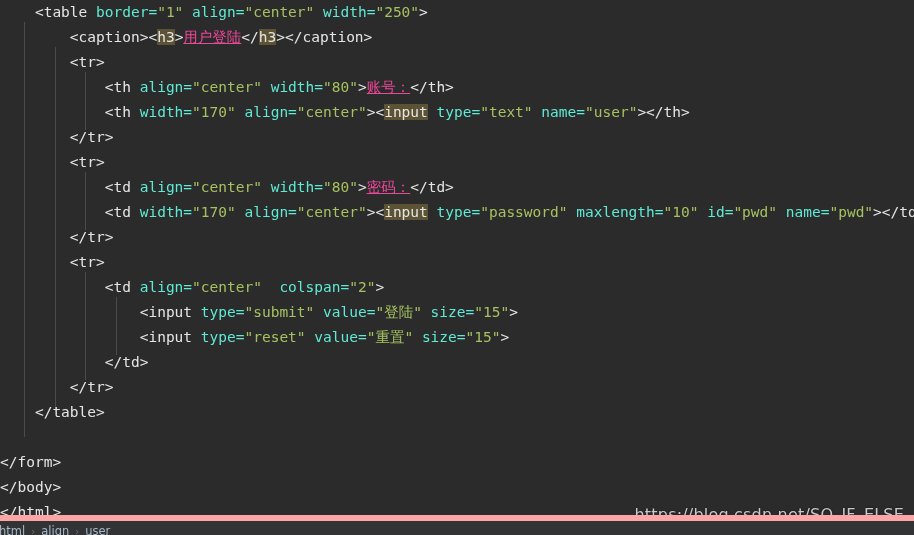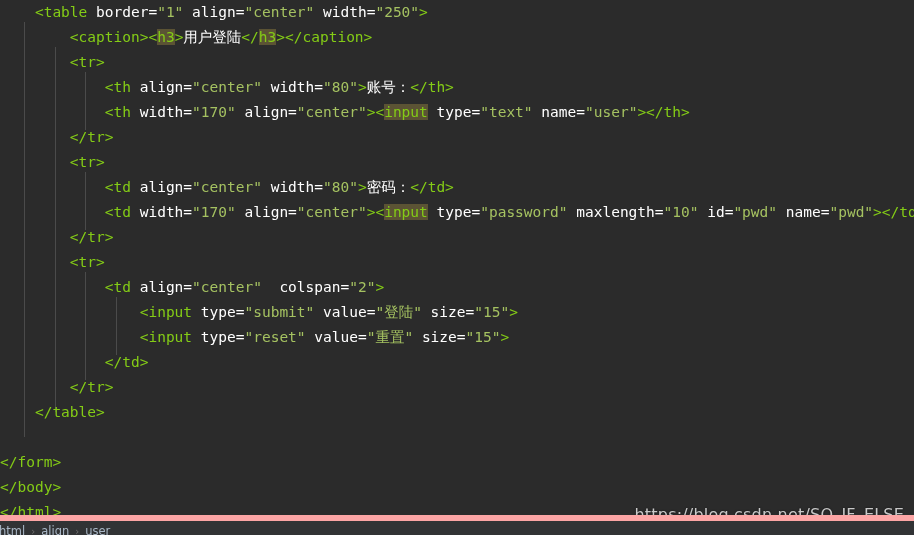--- a/index.html
+++ b/index.html
@@ -57,24 +57,24 @@
     line-height: 25px;
     letter-spacing: 0px;
   }
   .line {
     height: 25px;
     white-space: pre;
     padding-left: 0;
   }
 
   
-  .tag      { color: #84cc16; }      
-  .attr     { color: #ffffff; }      
+  .tag      { color: #e5e5e5; }      
+  .attr     { color: #5eead4; }      
   .val      { color: #a5c261; }      
-  .txt      { color: #ffffff; }
+  .txt      { color: #ec4899; text-decoration: underline; }
   .hl       { background: #5b5334; }  
 
   
   .statusbar {
     position: absolute;
     left: 0;
     top: 515px;
     width: 914px;
     height: 30px;
     background: #313335;

